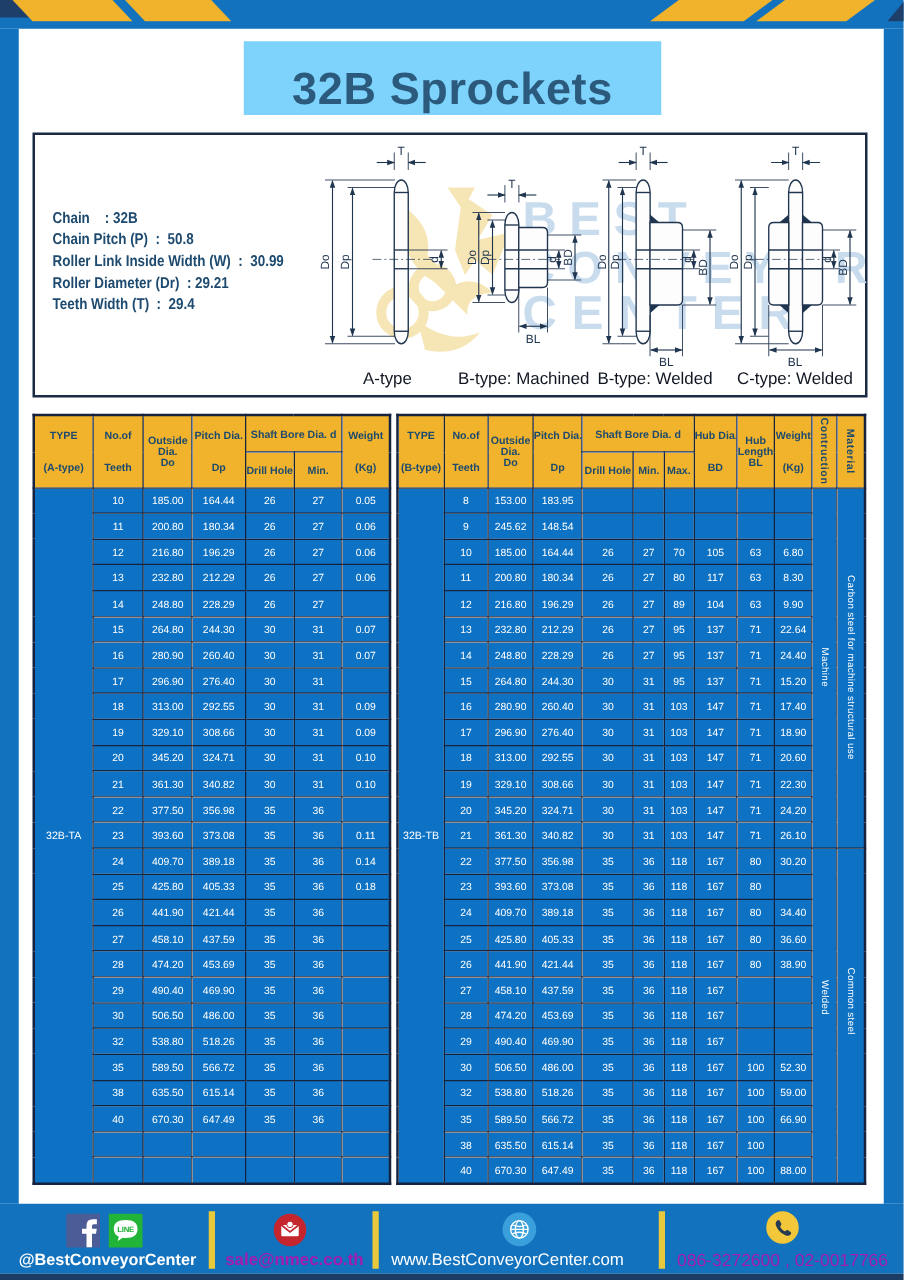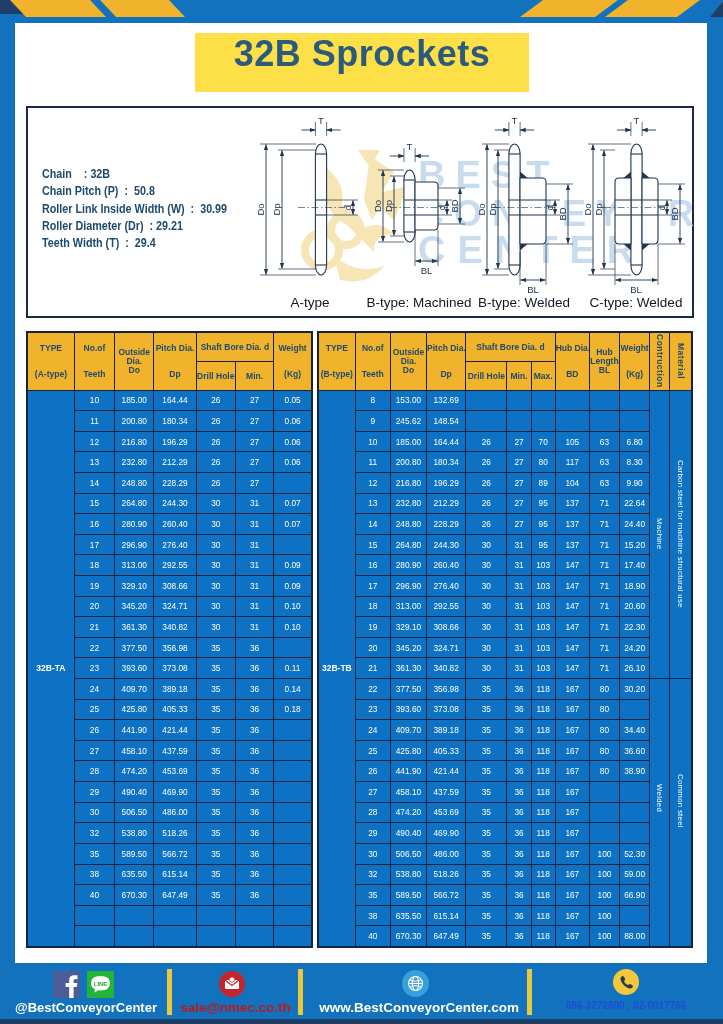--- a/index.html
+++ b/index.html
@@ -10,21 +10,21 @@
 .tb td{border:1px solid #15233f;background:#0e72c4;color:#fff;
     font-size:8.3px;text-align:center;vertical-align:middle;padding:0;overflow:hidden;height:19.62px}
 .tb tr.h1 td,.tb tr.h2 td{background:#f0b32b;color:#1d4a6e;
     font-weight:bold;font-size:8.5px;line-height:26px;white-space:nowrap}
 .tb tr.h1 td{height:28px}
 .tb tr.h1 td.h3{line-height:9px}
 .tb tr.h2 td{line-height:10px}
 .tb tr.h2 td{height:27.5px}
 .tb td.vh{writing-mode:vertical-rl;text-orientation:mixed;font-size:8px;letter-spacing:0.5px;line-height:10px;white-space:nowrap}
 .tb td.vc{writing-mode:vertical-rl;text-orientation:mixed;font-size:7.8px;letter-spacing:0.3px;background:#0e72c4}
-.tb td.typ{font-size:8.5px;font-weight:bold}
+.tb td.typ{font-size:8.5px;font-weight:normal}
 svg .dim{stroke:#20354f;stroke-width:0.9;fill:none}
 svg .ext{stroke:#20354f;stroke-width:0.7;fill:none}
 svg .cl{stroke:#20354f;stroke-width:0.6;stroke-dasharray:7 2.5 1.5 2.5;fill:none}
 svg .pl{fill:#fdfdfd;stroke:#20354f;stroke-width:1.1}
 svg .pl2{stroke:#20354f;stroke-width:1.1;fill:none}
 svg .dl{font-size:9.5px;fill:#20354f;font-family:"Liberation Sans",sans-serif}
 svg .cap{font-size:13.5px;fill:#111722;font-family:"Liberation Sans",sans-serif}
 </style></head>
 <body>
 
@@ -42,22 +42,22 @@
 <polygon points="628,0 700,0 677,17 605,17" fill="#f0b32b"></polygon>
 
 <polygon points="724,0 790,0 766,17 710,17" fill="#1e3f69"></polygon>
 </svg>
 </div>
 
 <div class="abs" style="left:0;top:23px;width:15px;height:940px;background:#1272bd"></div>
 
 <div class="abs" style="left:707px;top:23px;width:16px;height:940px;background:#1272bd"></div>
 
-<div class="abs" style="left:195px;top:33px;width:334px;height:59px;background:#fde047;
-     display:flex;align-items:flex-start;justify-content:center">
+<div class="abs" style="left:195px;top:33px;width:334px;height:59px;background:#7dd3fc;
+     display:flex;align-items:flex-end;justify-content:center">
   <div style="font-size:36px;font-weight:bold;color:#2b5a7d;letter-spacing:0.5px">32B Sprockets</div>
 </div>
 
 <div class="abs" style="left:26px;top:106px;width:664px;height:208px;border:2px solid #1b2b45;background:#fff">
 <svg width="668" height="212" viewBox="0 0 668 212" style="position:absolute;left:0;top:0">
 <defs>
         <marker id="a" viewBox="0 0 10 10" refX="9" refY="5" markerWidth="7" markerHeight="7" orient="auto-start-reverse">
           <path d="M0,1.5 L10,5 L0,8.5 z" fill="#20354f"></path>
         </marker>
       </defs>
@@ -507,21 +507,21 @@
       </tr>
 <tr class="h2">
         <td>Drill Hole</td>
         <td>Min.</td>
         <td>Max.</td>
       </tr>
 <tr class="d">
         <td class="typ" rowspan="27">32B-TB</td>
         <td>8</td>
         <td>153.00</td>
-        <td>132.69</td>
+        <td>183.95</td>
         <td></td>
         <td></td>
         <td></td>
         <td></td>
         <td></td>
         <td></td>
         <td class="vc" rowspan="14">Machine</td>
         <td class="vc" rowspan="14">Carbon steel for machine structural use</td>
       </tr>
 <tr class="d">
@@ -837,39 +837,39 @@
 <div class="abs" style="left:167px;top:969px;width:5px;height:46px;background:#e9c93c"></div>
 
 <div class="abs" style="left:219px;top:971px;width:26px;height:26px;border-radius:50%;background:#c5252c">
 <svg width="26" height="26" viewBox="0 0 26 26">
       <rect x="6" y="9" width="14" height="9" rx="1" fill="#fff"></rect>
       <path d="M6 9 L13 14.5 L20 9" stroke="#c5252c" stroke-width="1.3" fill="none"></path>
       <circle cx="13" cy="8.5" r="2.6" fill="#fff" stroke="#c5252c" stroke-width="0.8"></circle>
     </svg>
 </div>
 
-<div class="abs" style="left:178px;top:1000px;width:115px;color:#b91c1c;font-weight:bold;font-size:13.5px;text-align:center">sale@nmec.co.th</div>
+<div class="abs" style="left:178px;top:1000px;width:115px;color:#a21caf;font-weight:bold;font-size:13.5px;text-align:center">sale@nmec.co.th</div>
 
 <div class="abs" style="left:298px;top:969px;width:5px;height:46px;background:#e9c93c"></div>
 
 <div class="abs" style="left:402px;top:970px;width:27px;height:27px;border-radius:50%;background:#39a0dc">
 <svg width="27" height="27" viewBox="0 0 27 27">
       <g stroke="#fff" stroke-width="1.1" fill="none">
         <circle cx="13.5" cy="13.5" r="7"></circle>
         <ellipse cx="13.5" cy="13.5" rx="3.2" ry="7"></ellipse>
         <line x1="6.5" y1="13.5" x2="20.5" y2="13.5"></line>
         <path d="M7.5 9.8 Q13.5 12.6 19.5 9.8"></path>
         <path d="M7.5 17.2 Q13.5 14.4 19.5 17.2"></path>
       </g>
     </svg>
 </div>
 
-<div class="abs" style="left:313px;top:1000px;width:206px;color:#fff;font-weight:bold;font-size:13.5px;text-align:right">www.BestConveyorCenter.com</div>
+<div class="abs" style="left:313px;top:1000px;width:206px;color:#fff;font-weight:normal;font-size:13.5px;text-align:left">www.BestConveyorCenter.com</div>
 
 <div class="abs" style="left:527px;top:969px;width:5px;height:46px;background:#e9c93c"></div>
 
 <div class="abs" style="left:613px;top:969px;width:26px;height:26px;border-radius:50%;background:#f2c73a">
 <svg width="26" height="26" viewBox="0 0 26 26">
       <path d="M8.6 7.6 C9.4 6.8 10.4 6.9 10.9 7.8 L11.9 9.5 C12.3 10.2 12.1 10.9 11.5 11.5 C11.1 11.9 11.1 12.5 11.7 13.4 C12.3 14.3 13 15 13.9 15.6 C14.6 16 15.2 16.1 15.6 15.7 C16.2 15.1 16.9 14.9 17.6 15.3 L19.2 16.3 C20.1 16.8 20.2 17.8 19.4 18.6 C18.6 19.4 17.5 19.8 16.4 19.5 C14.5 19 12.5 17.8 10.9 16.2 C9.3 14.6 8.1 12.6 7.6 10.7 C7.3 9.6 7.8 8.4 8.6 7.6 Z" fill="#273a52"></path>
     </svg>
 </div>
 
-<div class="abs" style="left:540px;top:1000px;width:172px;color:#1d4ed8;font-weight:bold;font-size:10px;text-align:center">086-3272600 , 02-0017766</div>
+<div class="abs" style="left:540px;top:1000px;width:172px;color:#a21caf;font-weight:normal;font-size:14px;text-align:center">086-3272600 , 02-0017766</div>
 
 </body></html>

